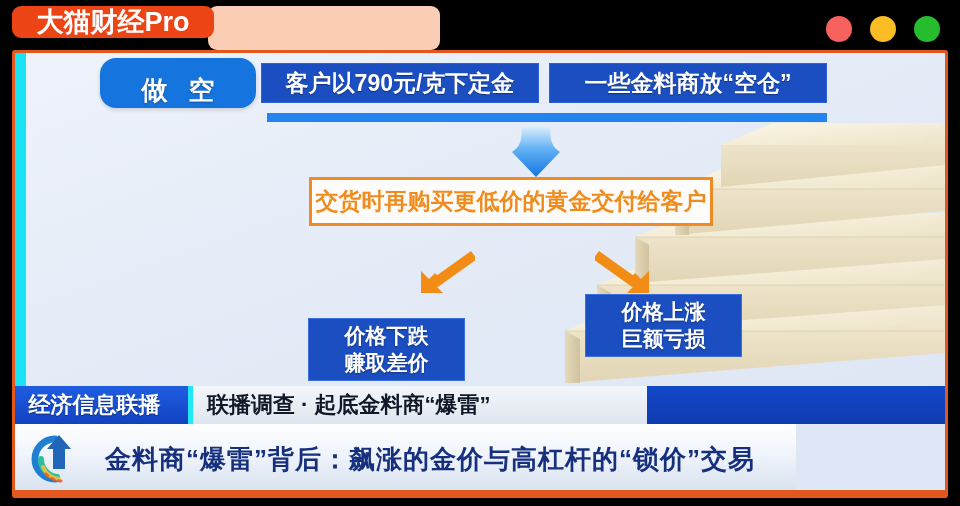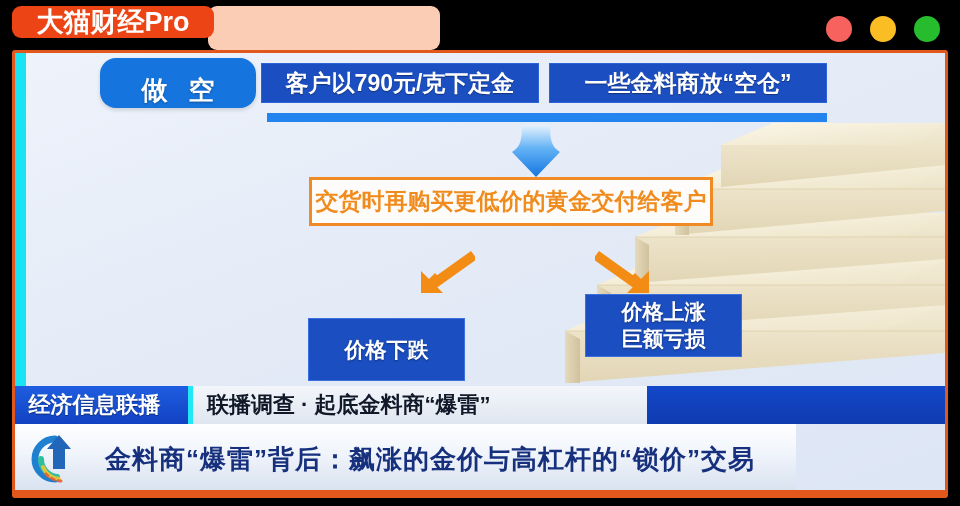--- a/index.html
+++ b/index.html
@@ -434,20 +434,21 @@
         <svg width="60" height="46" viewBox="0 0 60 46" xmlns="http://www.w3.org/2000/svg">
           <g fill="#f28c14">
             <polygon points="4,2 -2,10 40,40 46,32"></polygon>
             <polygon points="32,44 54,44 54,22 46,30 40,24 34,30 40,36"></polygon>
           </g>
         </svg>
       </div>
 
       <div class="result-box" id="result-down">
         <div>价格下跌</div>
+        <div>赚取差价</div>
       </div>
 
       <div class="result-box" id="result-up">
         <div>价格上涨</div>
         <div>巨额亏损</div>
       </div>
 
       <div class="ticker">
         <div class="ticker-brand">
           <span>经济信息联播</span>

